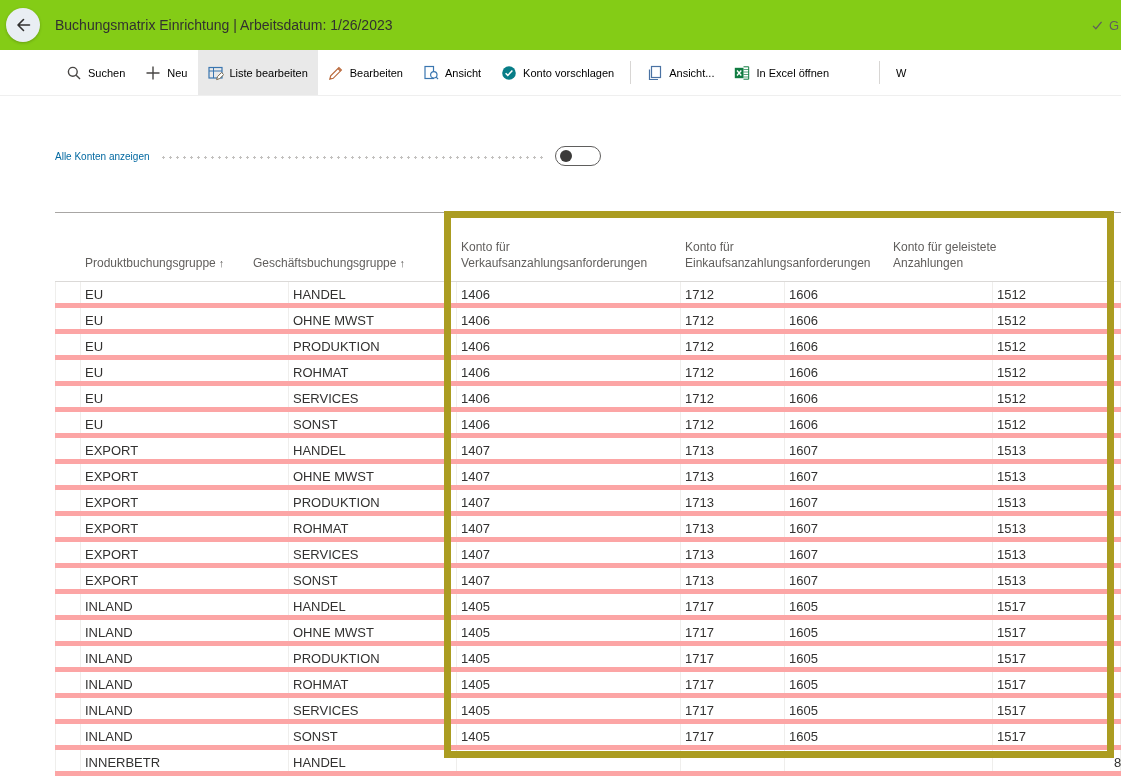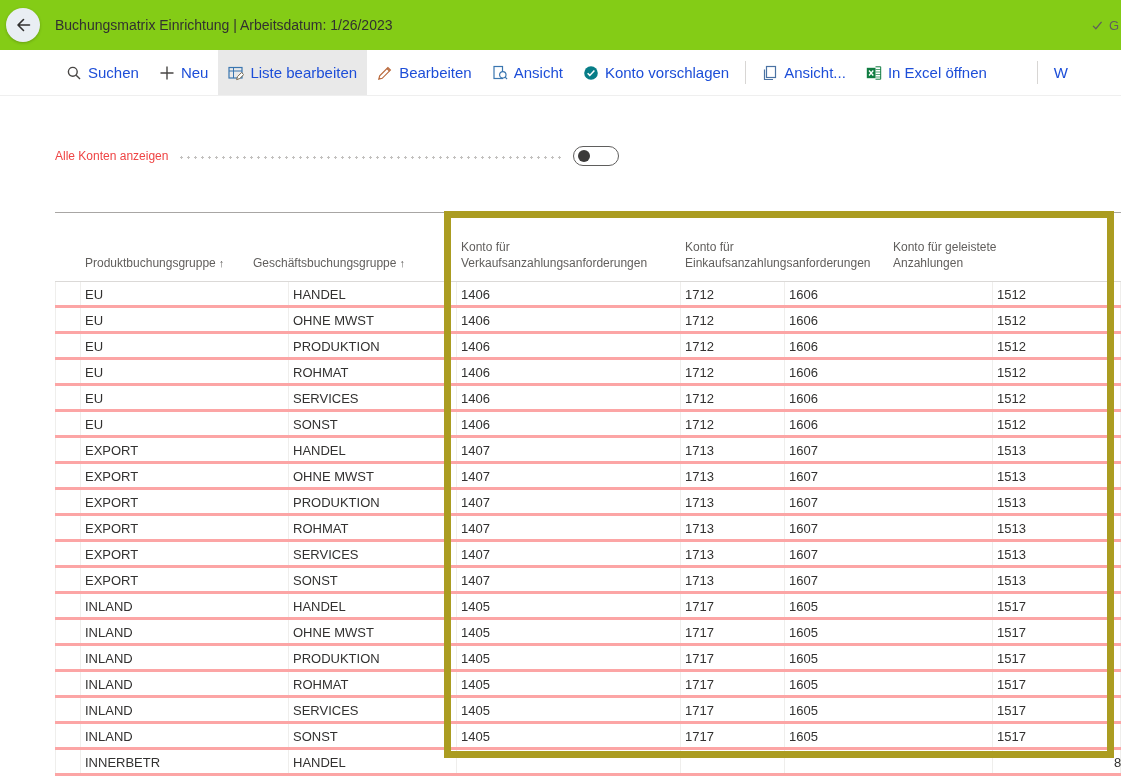--- a/index.html
+++ b/index.html
@@ -14,43 +14,43 @@
   .top-bar{position:absolute;top:0;left:0;right:0;height:50px;background:#84cc16;display:flex;align-items:center}
   .back-btn{width:34px;height:34px;border-radius:50%;background:#e9eef3;border:none;margin-left:6px;
     display:flex;align-items:center;justify-content:center;box-shadow:0 1px 3px rgba(0,0,0,.22);cursor:pointer;padding:0}
   .page-title{margin-left:15px;font-size:14px;color:#323130;white-space:nowrap}
   .save-indicator{position:absolute;right:0;top:18px;display:flex;align-items:center;gap:5px;font-size:13px;color:#605e5c;padding-right:2px}
 
   
   .action-bar{position:absolute;top:50px;left:0;right:0;height:46px;background:#fff;display:flex;align-items:stretch;
     padding-left:56px;border-bottom:1px solid #efefef;white-space:nowrap;overflow:hidden}
   .tb-item{display:flex;align-items:center;gap:6px;padding:8px 10px;border:none;background:transparent;
-    font-family:inherit;font-size:15px;color:#1d4ed8;cursor:pointer}
+    font-family:inherit;font-size:11px;color:#000000;cursor:pointer}
   .tb-item.selected{background:#e9e9e9}
   .tb-icon{display:flex;align-items:center;color:#484644}
   .tb-sep{width:1px;background:#d8d6d4;margin:11px 6px;flex:none}
   .tb-sep:last-of-type{margin-left:40px}
 
   
   .toggle-row{position:absolute;top:145px;left:55px;height:22px;display:flex;align-items:center}
-  .toggle-label{font-size:12px;color:#ef4444;white-space:nowrap}
+  .toggle-label{font-size:10px;color:#0369a1;white-space:nowrap}
   .leader{width:385px;height:3px;margin:2px 10px 0 10px;
     background-image:radial-gradient(circle,#c2c0be 1.1px,transparent 1.4px);
     background-size:7px 3px;background-repeat:repeat-x;background-position:0 50%}
   .toggle{position:relative;width:46px;height:20px;border:1px solid #5f5e5d;border-radius:11px;background:#fff;cursor:pointer;flex:none}
   .toggle-knob{position:absolute;left:4px;top:3px;width:12px;height:12px;border-radius:50%;background:#3b3a39}
 
   
   .table{position:absolute;top:212px;left:0;width:1121px}
   .grid-header{display:flex;align-items:flex-end;margin-left:55px;height:70px;
     border-top:1px solid #a8a6a4;border-bottom:1px solid #dbd9d7;
     color:#605e5c;font-size:12px;line-height:16px}
   .h-cell{padding:0 4px 10px 4px;overflow:hidden}
   .h-cell .arrow{margin-left:3px;font-size:11px}
-  .grid-row{display:flex;margin-left:55px;height:26px;border-bottom:3px solid #fca5a5;font-size:13px;color:#323130}
+  .grid-row{display:flex;margin-left:55px;height:26px;border-bottom:5px solid #fca5a5;font-size:13px;color:#323130}
   .cell{line-height:25px;padding:0 4px;border-right:1px solid #efeeec;white-space:nowrap;overflow:hidden}
   .cell.c0{border-left:1px solid #efeeec}
   .c0{width:26px;flex:none}
   .c1{width:208px;flex:none}
   .c2{width:168px;flex:none}
   .c3{width:224px;flex:none}
   .c4{width:104px;flex:none}
   .c5{width:208px;flex:none}
   .c6{width:128px;flex:none}
 

